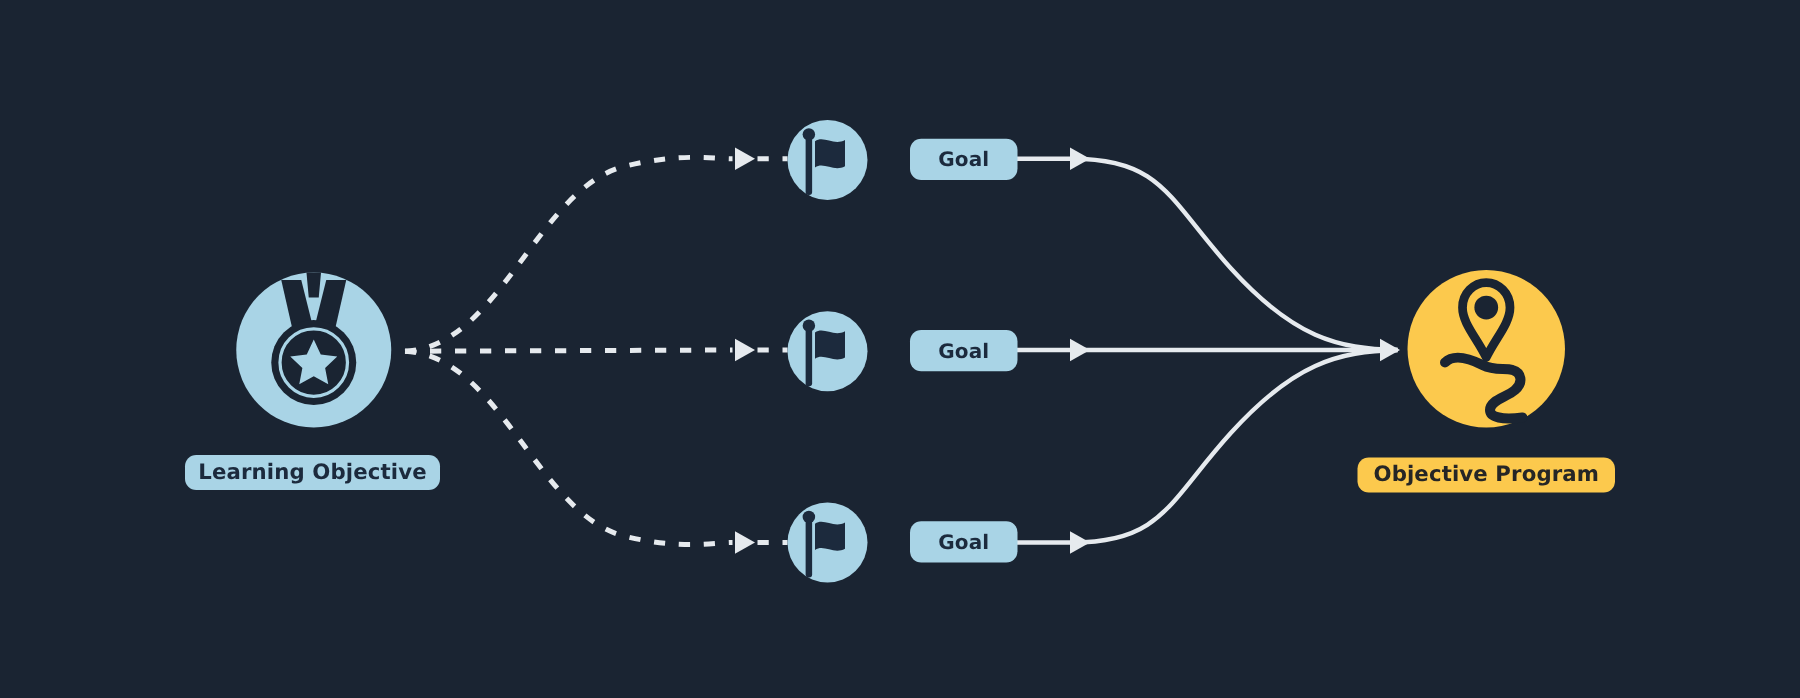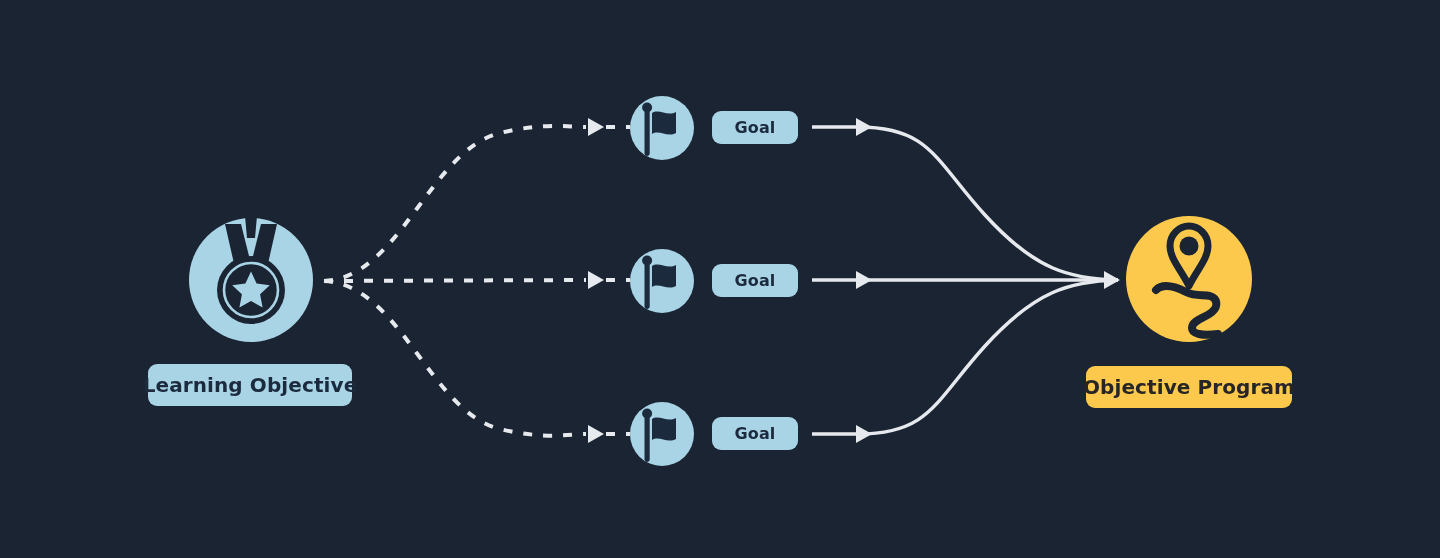--- a/index.html
+++ b/index.html
@@ -45,28 +45,29 @@
   }
   .pill-blue {
     background: #a9d4e6;
     color: #1c2a3d;
   }
   .pill-yellow {
     background: #fcc94d;
     color: #262626;
   }
   .pill-lg {
-    height: 42px;
-    font-size: 20px;
+    height: 28px;
+    font-size: 17px;
     padding: 0 18px;
   }
   .pill-sm {
     height: 33px;
     font-size: 16px;
     padding: 12px 16px;
+    margin-left: 16px;
   }
   .disc-blue { background: #a9d4e6; }
   .disc-yellow { background: #fcc94d; }
 </style>
 </head>
 <body>
 
 <div id="stage">
 
   <svg id="edges" viewBox="0 0 1440 558">

